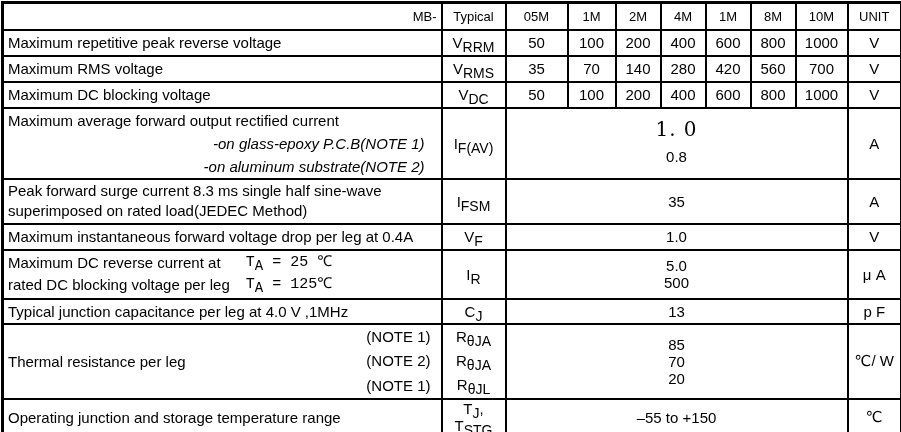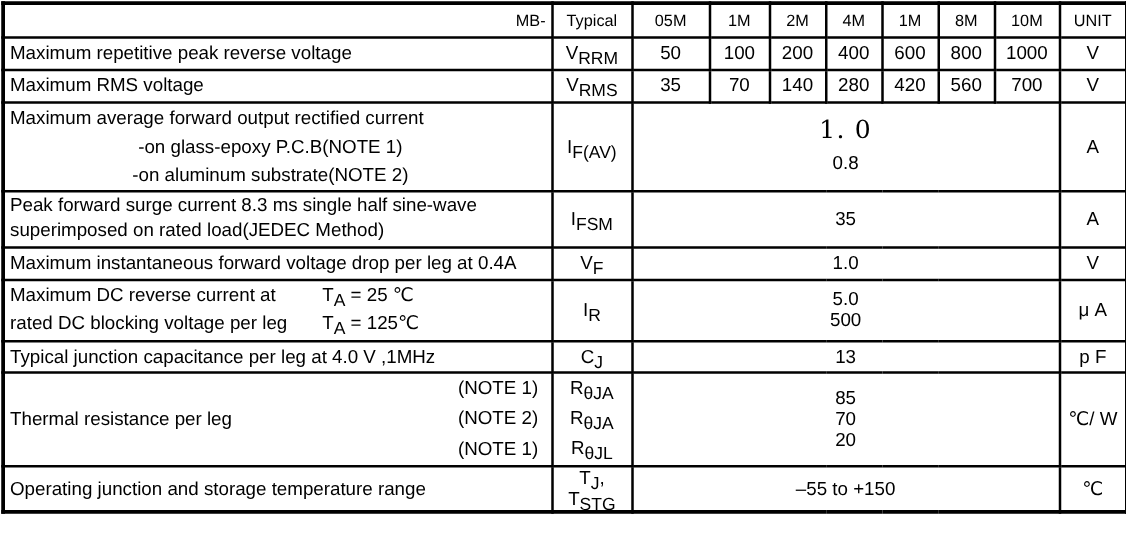--- a/index.html
+++ b/index.html
@@ -16,26 +16,26 @@
   table.spec td, table.spec th {
     border: 2px solid #000; padding: 0 4px; overflow: hidden;
     vertical-align: middle; font-weight: normal;
   }
   th { font-size: 13px; font-weight: bold; text-align: center; }
   th.corner { text-align: right; padding-right: 8px; }
   .c { text-align: center; }
   .param { text-align: left; padding-left: 5px; }
   sub { font-size: 14px; line-height: 0; }
   .pline { line-height: 23px; }
-  .r { text-align: center; padding-right: 12px; }
+  .r { text-align: right; padding-right: 12px; font-style: italic; }
   .stack2 { line-height: 27px; }
   .serif-val { font-family: "DejaVu Serif", serif; font-size: 20px; letter-spacing: 1px; line-height: 27px; }
   .ir-flex { display: flex; align-items: center; }
   .ir-left div, .ir-cond div { line-height: 22px; }
-  .ir-cond { margin-left: 28px; }
+  .ir-cond { margin-left: 16px; font-family: Liberation Mono, monospace; }
   .th-flex { display: flex; align-items: center; }
   .notes { margin-left: auto; text-align: left; padding-right: 6px; }
   .notes div { line-height: 24.5px; }
   .symline { line-height: 24px; }
   .tight { line-height: 17px; }
   .p2line { line-height: 20px; }
 </style>
 </head>
 <body>
 
@@ -87,20 +87,32 @@
       <td class="c">35</td>
       <td class="c">70</td>
       <td class="c">140</td>
       <td class="c">280</td>
       <td class="c">420</td>
       <td class="c">560</td>
       <td class="c">700</td>
       <td class="c">V</td>
     </tr>
 
+    <tr style="height:26px">
+      <td class="param">Maximum DC blocking voltage</td>
+      <td class="c"><span>V</span><sub>DC</sub></td>
+      <td class="c">50</td>
+      <td class="c">100</td>
+      <td class="c">200</td>
+      <td class="c">400</td>
+      <td class="c">600</td>
+      <td class="c">800</td>
+      <td class="c">1000</td>
+      <td class="c">V</td>
+    </tr>
 
     <tr style="height:56px">
       <td class="param">
         <div class="pline">Maximum average forward output rectified current</div>
         <div class="pline r">-on glass-epoxy P.C.B(NOTE 1)</div>
         <div class="pline r">-on aluminum substrate(NOTE 2)</div>
       </td>
       <td class="c"><span>I</span><sub>F(AV)</sub></td>
       <td class="c" colspan="7">
         <div class="serif-val">1. 0</div>

